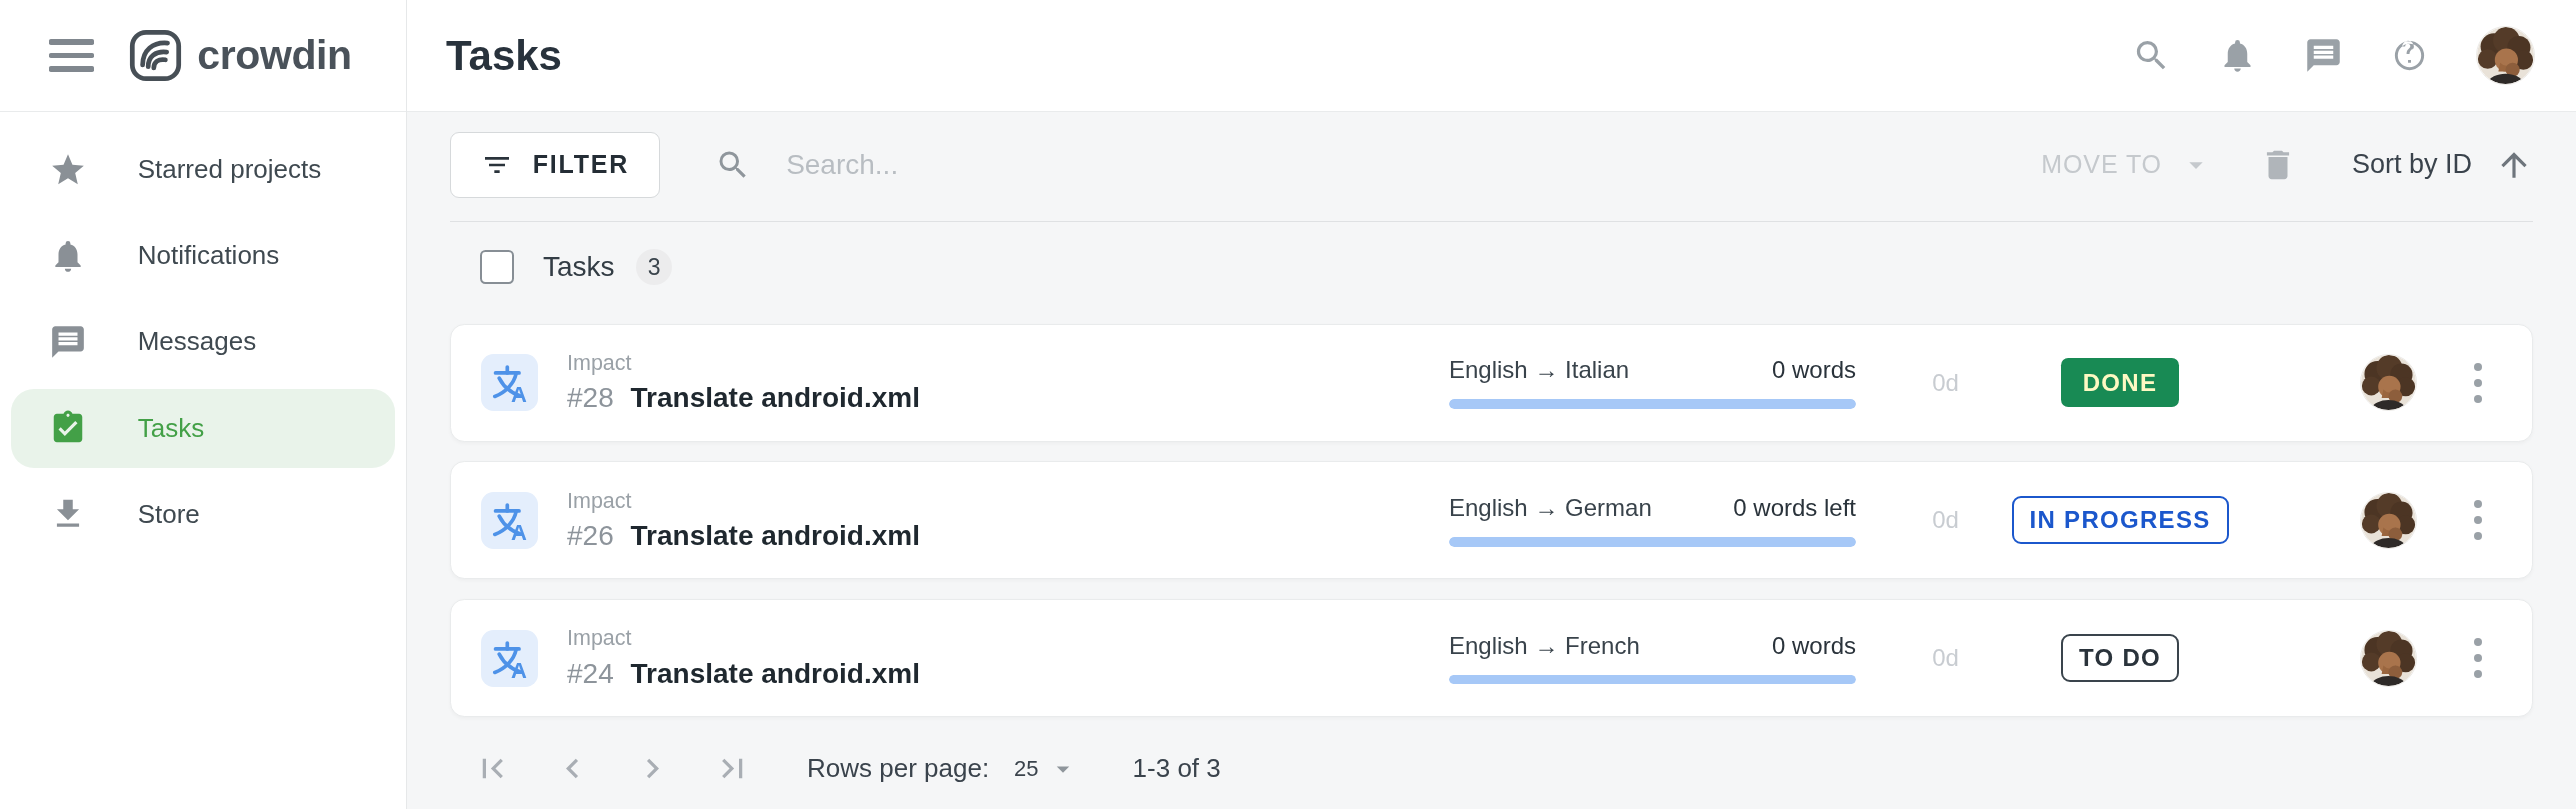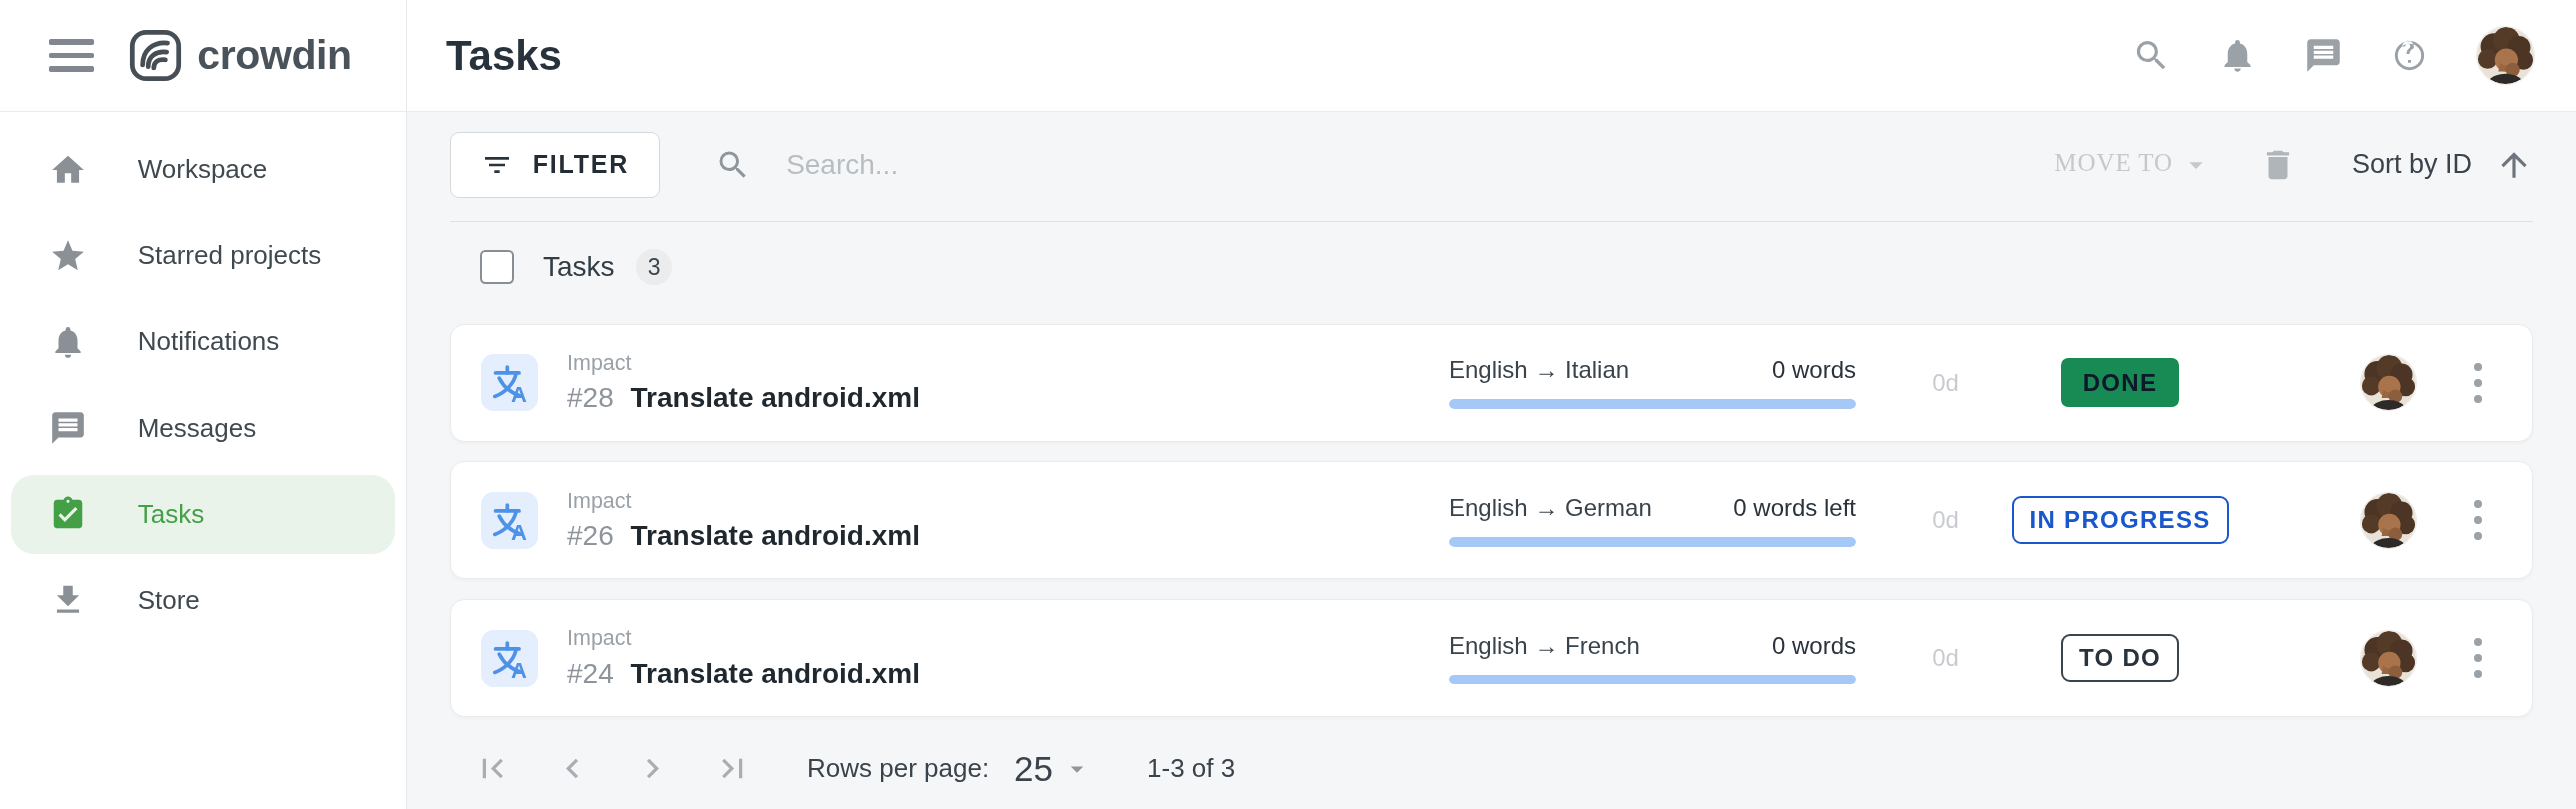--- a/index.html
+++ b/index.html
@@ -40,21 +40,21 @@
   .toolbar { display:flex; align-items:center; padding:19.7px 0 23px 0; border-bottom:1.8px solid #dfe1e3; }
   .filter-btn { display:flex; align-items:center; gap:19.7px; height:66px; padding:0 30px; background:#fff; border:1.8px solid #d6d9db; border-radius:9px; cursor:pointer; }
   .filter-btn svg { width:32px; height:32px; fill:#2a333b; }
   .filter-btn span { font-size:25px; font-weight:600; letter-spacing:1.8px; color:#242d35; }
   .search-box { display:flex; align-items:center; margin-left:55px; gap:23px; }
   .search-box svg { width:36px; height:36px; fill:#8f969c; }
   .search-box input { border:none; outline:none; background:transparent; font-family:"Liberation Sans",sans-serif; font-size:28px; color:#3c454e; width:555px;margin-left:12px; }
   .search-box input::placeholder { color:#b8bdc2; }
 
   .toolbar-right { margin-left:auto; display:flex; align-items:center; }
-  .move-to { display:flex; gap:7px; cursor:default;font-family:Liberation Serif, serif; }
+  .move-to { display:flex; align-items:center; gap:18px; cursor:default; }
   .move-to span { font-size:25px; font-weight:500; letter-spacing:0.9px; color:#c5c9cd; }
   .move-to svg { width:32px; height:32px; fill:#c5c9cd; }
   .trash-btn { margin-left:47px; cursor:pointer; display:flex; }
   .trash-btn svg { width:38px; height:38px; fill:#b0b5ba; }
   .sort-btn { margin-left:55px; display:flex; align-items:center; cursor:pointer;justify-content:flex-end; }
   .sort-btn span { font-size:27px; color:#3a434c; }
   .sort-btn svg { width:38px; height:38px; fill:#6e757c; margin-left:23px; }
 
   
   .list-header { display:flex; align-items:center; margin-top:18px; padding-left:30px; height:55px; }
@@ -74,34 +74,34 @@
   .task-title { color:#1f282f; font-weight:700; margin-left:9px; }
   .col-progress { width:407px; flex:none; }
   .lang-row { display:flex; justify-content:space-between; align-items:baseline; }
   .lang-pair { font-size:24px; color:#39434b; }
   .words-left { font-size:24px; font-weight:500; color:#2a333b; }
   .bar { margin-top:15px; height:9.8px; border-radius:5.4px; overflow:hidden; background:transparent; }
   .bar-fill { height:100%; border-radius:5.4px; background:#a6c8f7; }
   .col-days { width:179px; flex:none; text-align:center; font-size:24px; color:#c8ccd1; }
   .col-badge { width:170px; flex:none; display:flex; justify-content:center; }
   .badge { font-size:24px; font-weight:700; letter-spacing:1.3px; white-space:nowrap; cursor:default; }
-  .badge-done { background:#188a54; color:#0f172a; padding:10.7px 21.5px; border-radius:7.2px; }
+  .badge-done { background:#188a54; color:#fef9c3; padding:10.7px 21.5px; border-radius:7.2px; }
   .badge-in-progress { background:#fff; color:#1b57cc; border:2.7px solid #1b57cc; padding:8px 16px; border-radius:9px; }
   .badge-todo { background:#fff; color:#2a333b; border:2.7px solid #3a444c; padding:8px 16px; border-radius:9px; }
   .task-card .avatar { margin-left:auto; width:57px; height:57px; }
   .kebab { margin-left:43px; width:36px; display:flex; flex-direction:column; align-items:center; gap:8px; cursor:pointer; padding:5.4px 0; }
   .kebab i { width:8px; height:8px; border-radius:50%; background:#9aa1a7; }
 
   
   .pagination { display:flex; align-items:center; margin-top:12.5px; padding-left:23px; height:64px; }
   .pg-btn { width:39px; height:39px; display:flex; align-items:center; justify-content:center; cursor:pointer; }
   .pg-btn + .pg-btn { margin-left:41px; }
   .pg-btn svg { width:39px; height:39px; fill:#a9aeb4; }
   .rows-label { margin-left:55px; font-size:26px; color:#3a434c; }
-  .rows-value { margin-left:25px; font-size:35px; color:#3a434c; display:flex; align-items:center; cursor:pointer; }
+  .rows-value { margin-left:25px; font-size:22px; color:#3a434c; display:flex; align-items:center; cursor:pointer; }
   .rows-value svg { width:30px; height:30px; fill:#8f969c; margin-left:9px; }
   .range-label { margin-left:55px; font-size:26px; color:#3a434c; }
 </style>
 </head>
 <body>
 
 <svg width="0" height="0" style="position:absolute" aria-hidden="true">
   <defs>
     <symbol id="i-home" viewBox="0 0 24 24">
         <path d="M10 20v-6h4v6h5v-8h3L12 3 2 12h3v8z"></path>
@@ -200,26 +200,20 @@
       <div class="logo">
         <svg viewBox="0 0 62 62" width="55" height="55">
             <use href="#i-crowdin-mark"></use>
           </svg>
         <span class="logo-text">crowdin</span>
       </div>
     </div>
     <nav class="nav">
       <div class="nav-item">
         <svg viewBox="0 0 42 42" width="38" height="38">
-            <use href="#i-home"></use>
-          </svg>
-        <span class="nav-label">Workspace</span>
-      </div>
-      <div class="nav-item">
-        <svg viewBox="0 0 42 42" width="38" height="38">
             <use href="#i-star"></use>
           </svg>
         <span class="nav-label">Starred projects</span>
       </div>
       <div class="nav-item">
         <svg viewBox="0 0 42 42" width="38" height="38">
             <use href="#i-bell"></use>
           </svg>
         <span class="nav-label">Notifications</span>
       </div>

